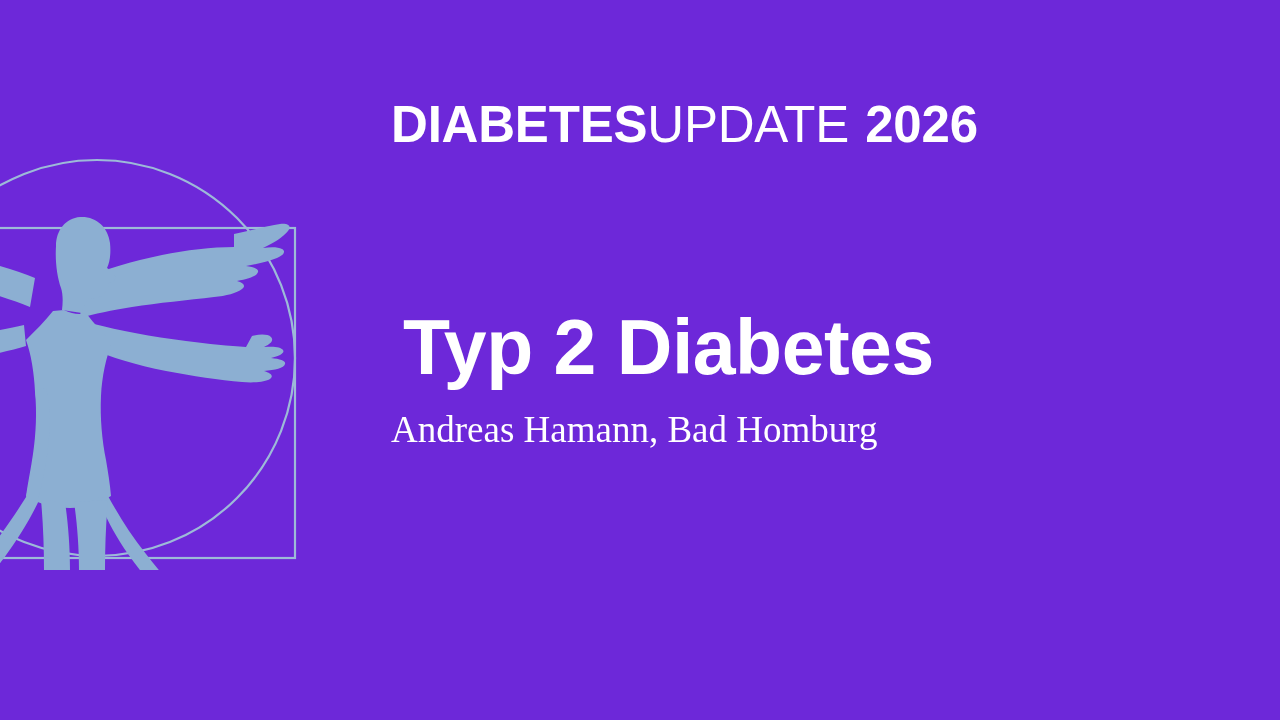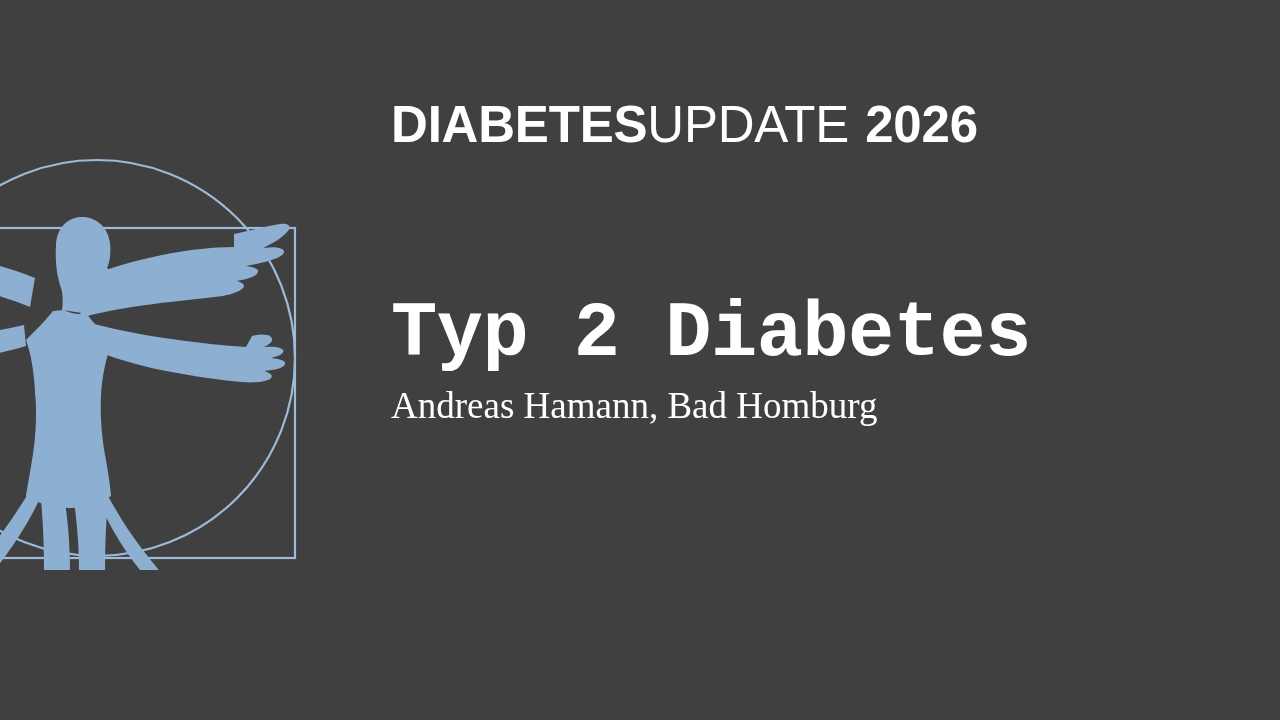--- a/index.html
+++ b/index.html
@@ -6,21 +6,21 @@
   html, body {
     margin: 0;
     padding: 0;
     background: #ffffff;
   }
   #slide {
     position: relative;
     width: 1280px;
     height: 720px;
     overflow: hidden;
-    background: #404040;
+    background: #6d28d9;
     font-family: "Liberation Sans", sans-serif;
     -webkit-font-smoothing: antialiased;
   }
 
   
   #logo-wrap {
     position: absolute;
     left: 0;
     top: 0;
     width: 320px;
@@ -53,28 +53,27 @@
   #header-line .hdr-year   { font-weight: 700; margin-left: 16px; }
 
   
   #title-block {
     position: absolute;
     left: 391px;
     top: 292px;
     width: 820px;
   }
   #slide-title {
-    margin: 0;
+    margin: 12px;
     color: #ffffff;
     font-size: 77px;
     font-weight: 700;
     line-height: 86px;
     letter-spacing: -0.5px;
     white-space: nowrap;
-    font-family: Liberation Mono, monospace;
   }
   #slide-subtitle {
     margin: 0;
     padding-top: 6px;
     color: #ffffff;
     font-size: 37px;
     font-weight: 400;
     line-height: 44px;
     letter-spacing: 0px;
     white-space: nowrap;

